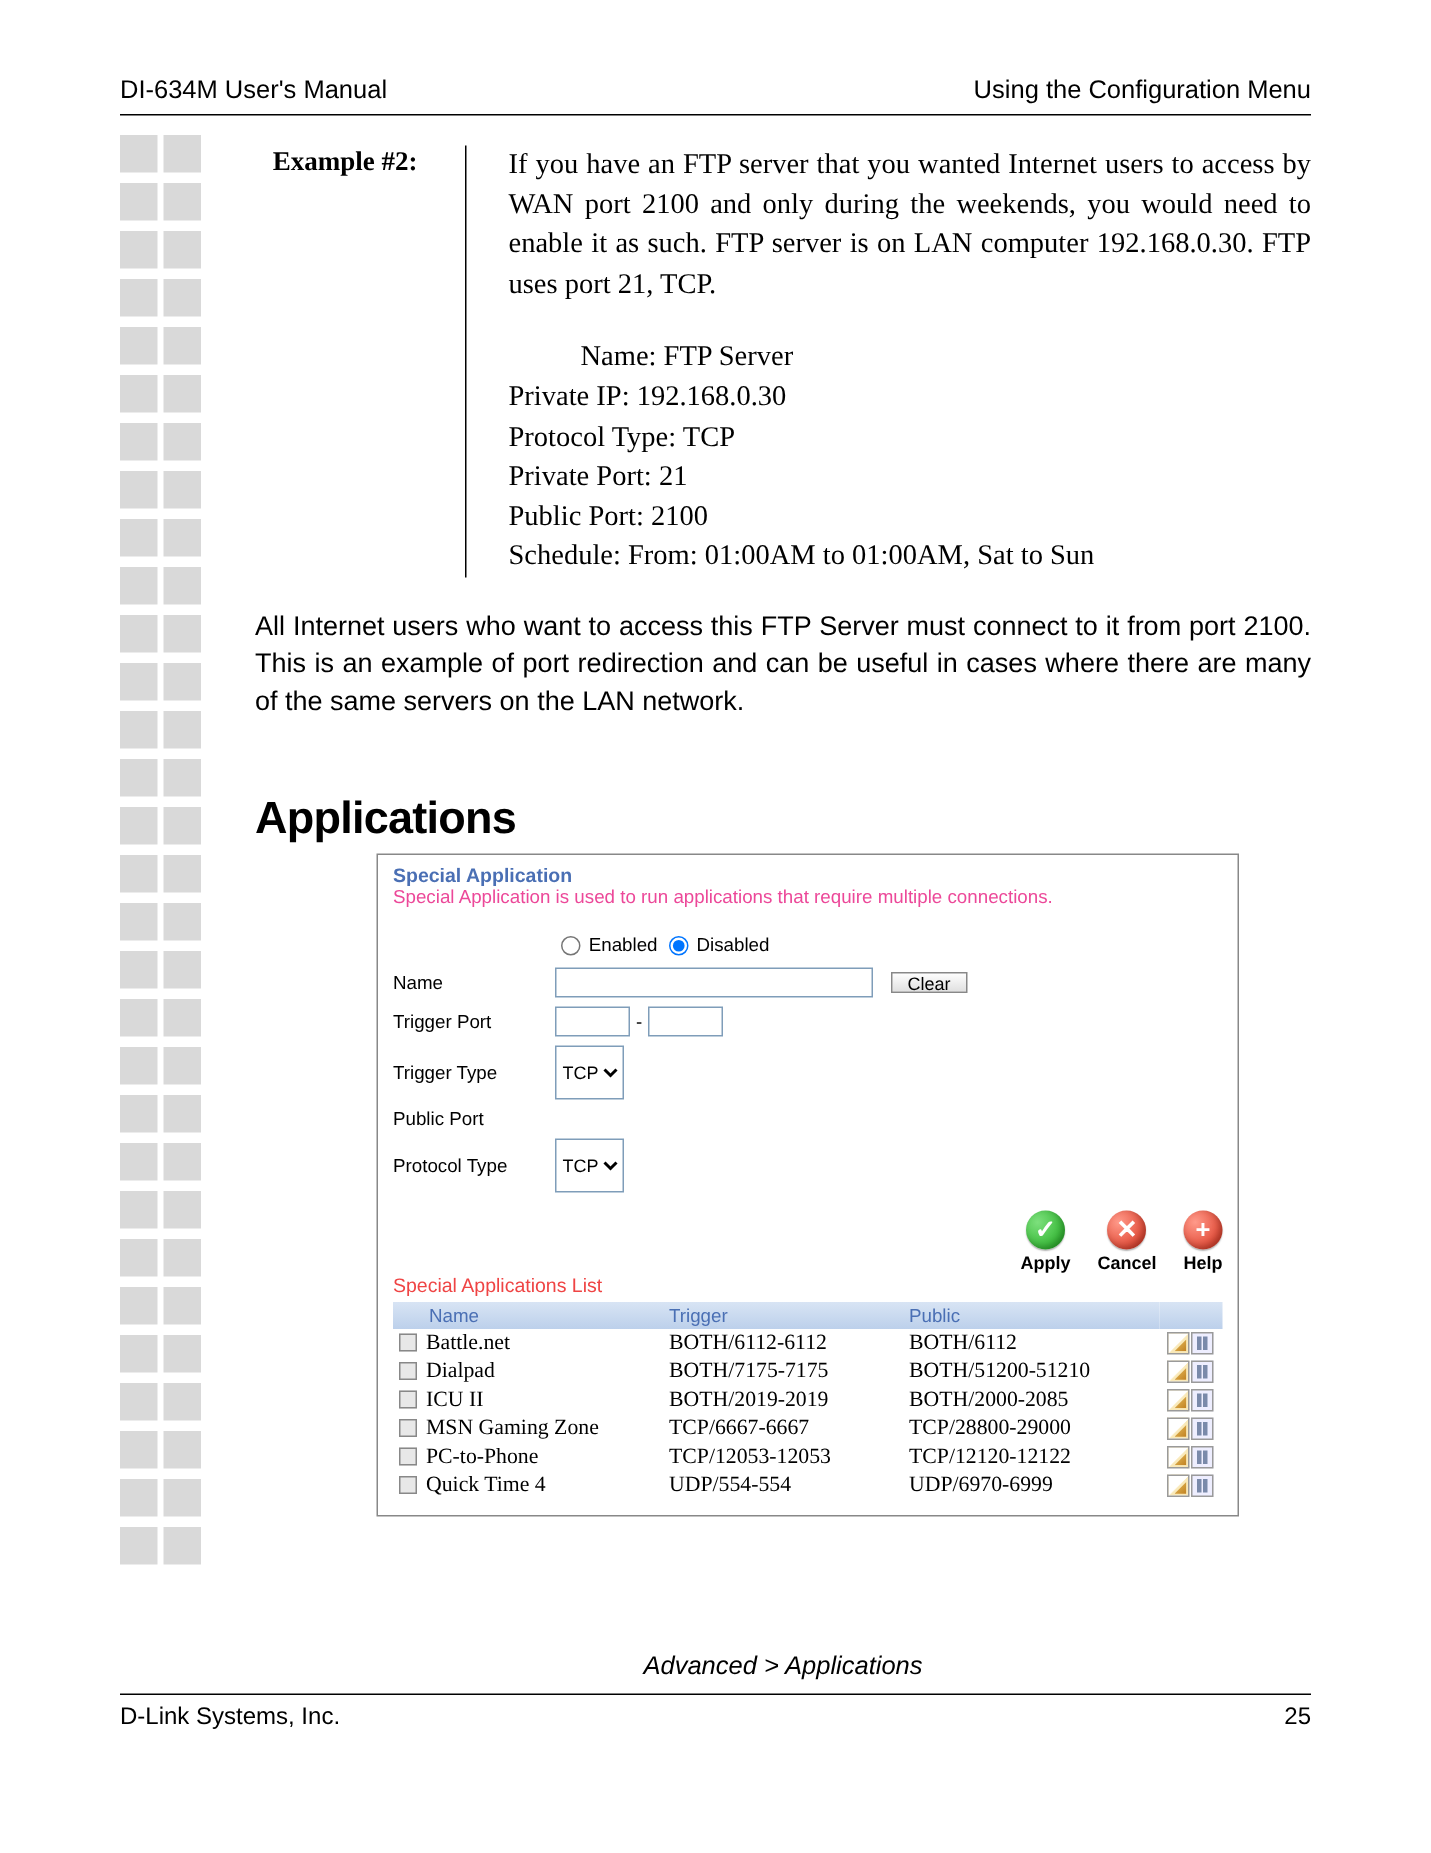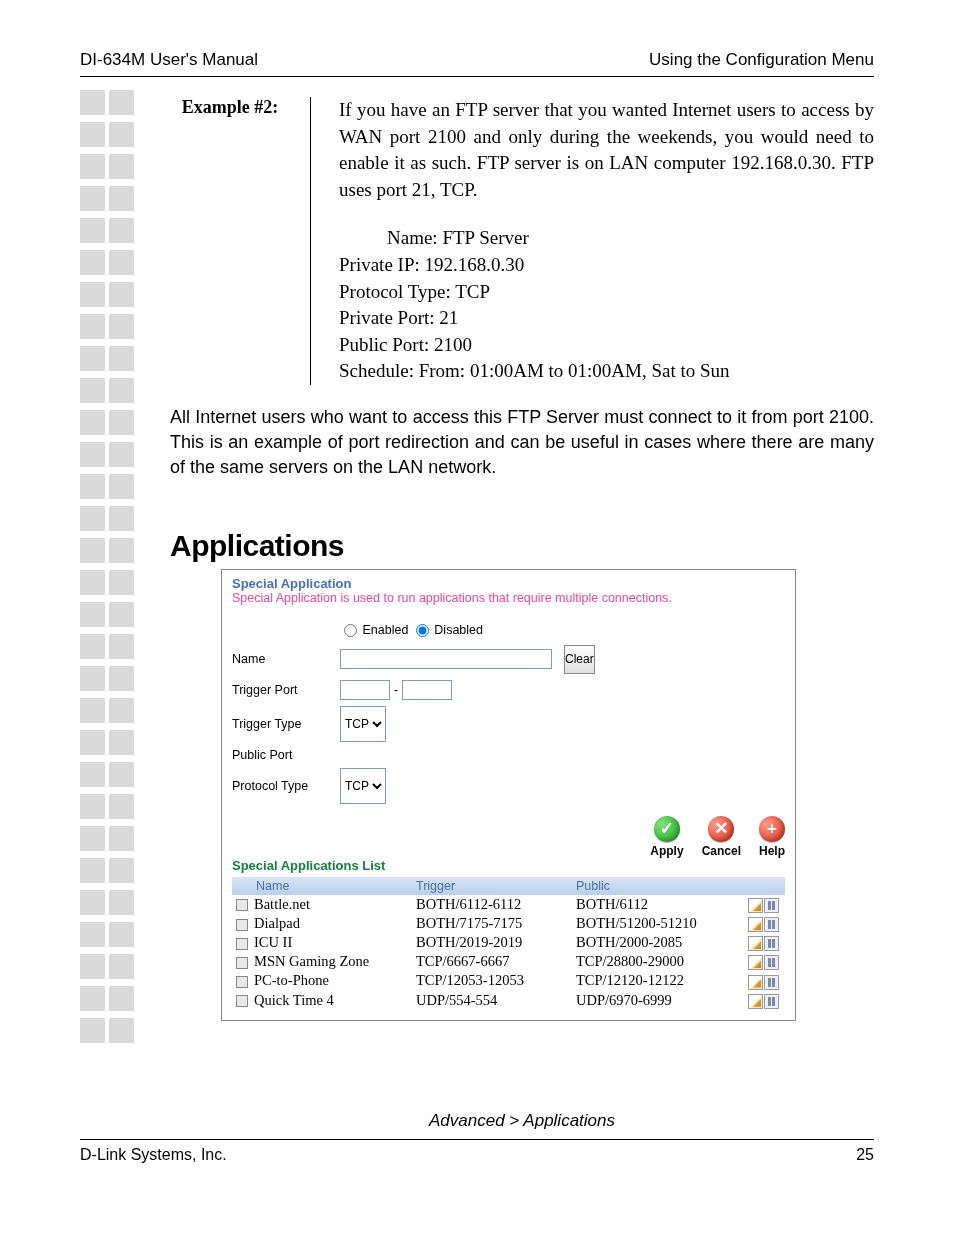--- a/index.html
+++ b/index.html
@@ -84,21 +84,21 @@
   }
   .section-heading {
     font-family: "Arial Narrow", Arial, sans-serif;
     font-weight: bold;
     font-size: 30px;
     margin-bottom: 6px;
     letter-spacing: -0.5px;
   }
   
   .app-panel {
-    margin-left: 51px;
+    margin-left: 81px;
     width: 575px;
     border: 1px solid #888;
     background: #fff;
     font-family: Arial, sans-serif;
     padding: 6px 10px 10px 10px;
   }
   .panel-title {
     color: #4a6fb4;
     font-weight: bold;
     font-size: 13px;
@@ -137,22 +137,22 @@
     border: 1px solid #7f9db9;
     height: 36px;
     font-size: 12px;
     background: #fff;
   }
   .btn-clear {
     margin-left: 12px;
     border: 1px solid #888;
     background: linear-gradient(#fefefe, #e0e0e0);
     font-size: 12px;
-    height: 29px;
-    padding: 0 0;
+    height: 14px;
+    padding: 0 10px;
     cursor: pointer;
   }
   .action-row {
     display: flex;
     justify-content: flex-end;
     gap: 18px;
     margin-top: 12px;
     margin-bottom: 2px;
   }
   .action-item {
@@ -170,22 +170,22 @@
     justify-content: center;
     color: #fff;
     font-weight: bold;
     font-size: 17px;
     box-shadow: inset -2px -2px 4px rgba(0,0,0,0.25), 0 1px 1px rgba(0,0,0,0.3);
   }
   .ic-apply { background: radial-gradient(circle at 30% 30%, #7de07d, #1aa81a); }
   .ic-cancel { background: radial-gradient(circle at 30% 30%, #ff9a8a, #d62b16); }
   .ic-help { background: radial-gradient(circle at 30% 30%, #ff9a8a, #d62b16); }
   .list-title {
-    color: #15803d;
-    font-weight: bold;
+    color: #ef4444;
+    font-weight: normal;
     font-size: 13px;
     margin-top: -2px;
     margin-bottom: 4px;
   }
   table.apps {
     width: 100%;
     border-collapse: collapse;
     font-size: 13px;
   }
   table.apps th {

